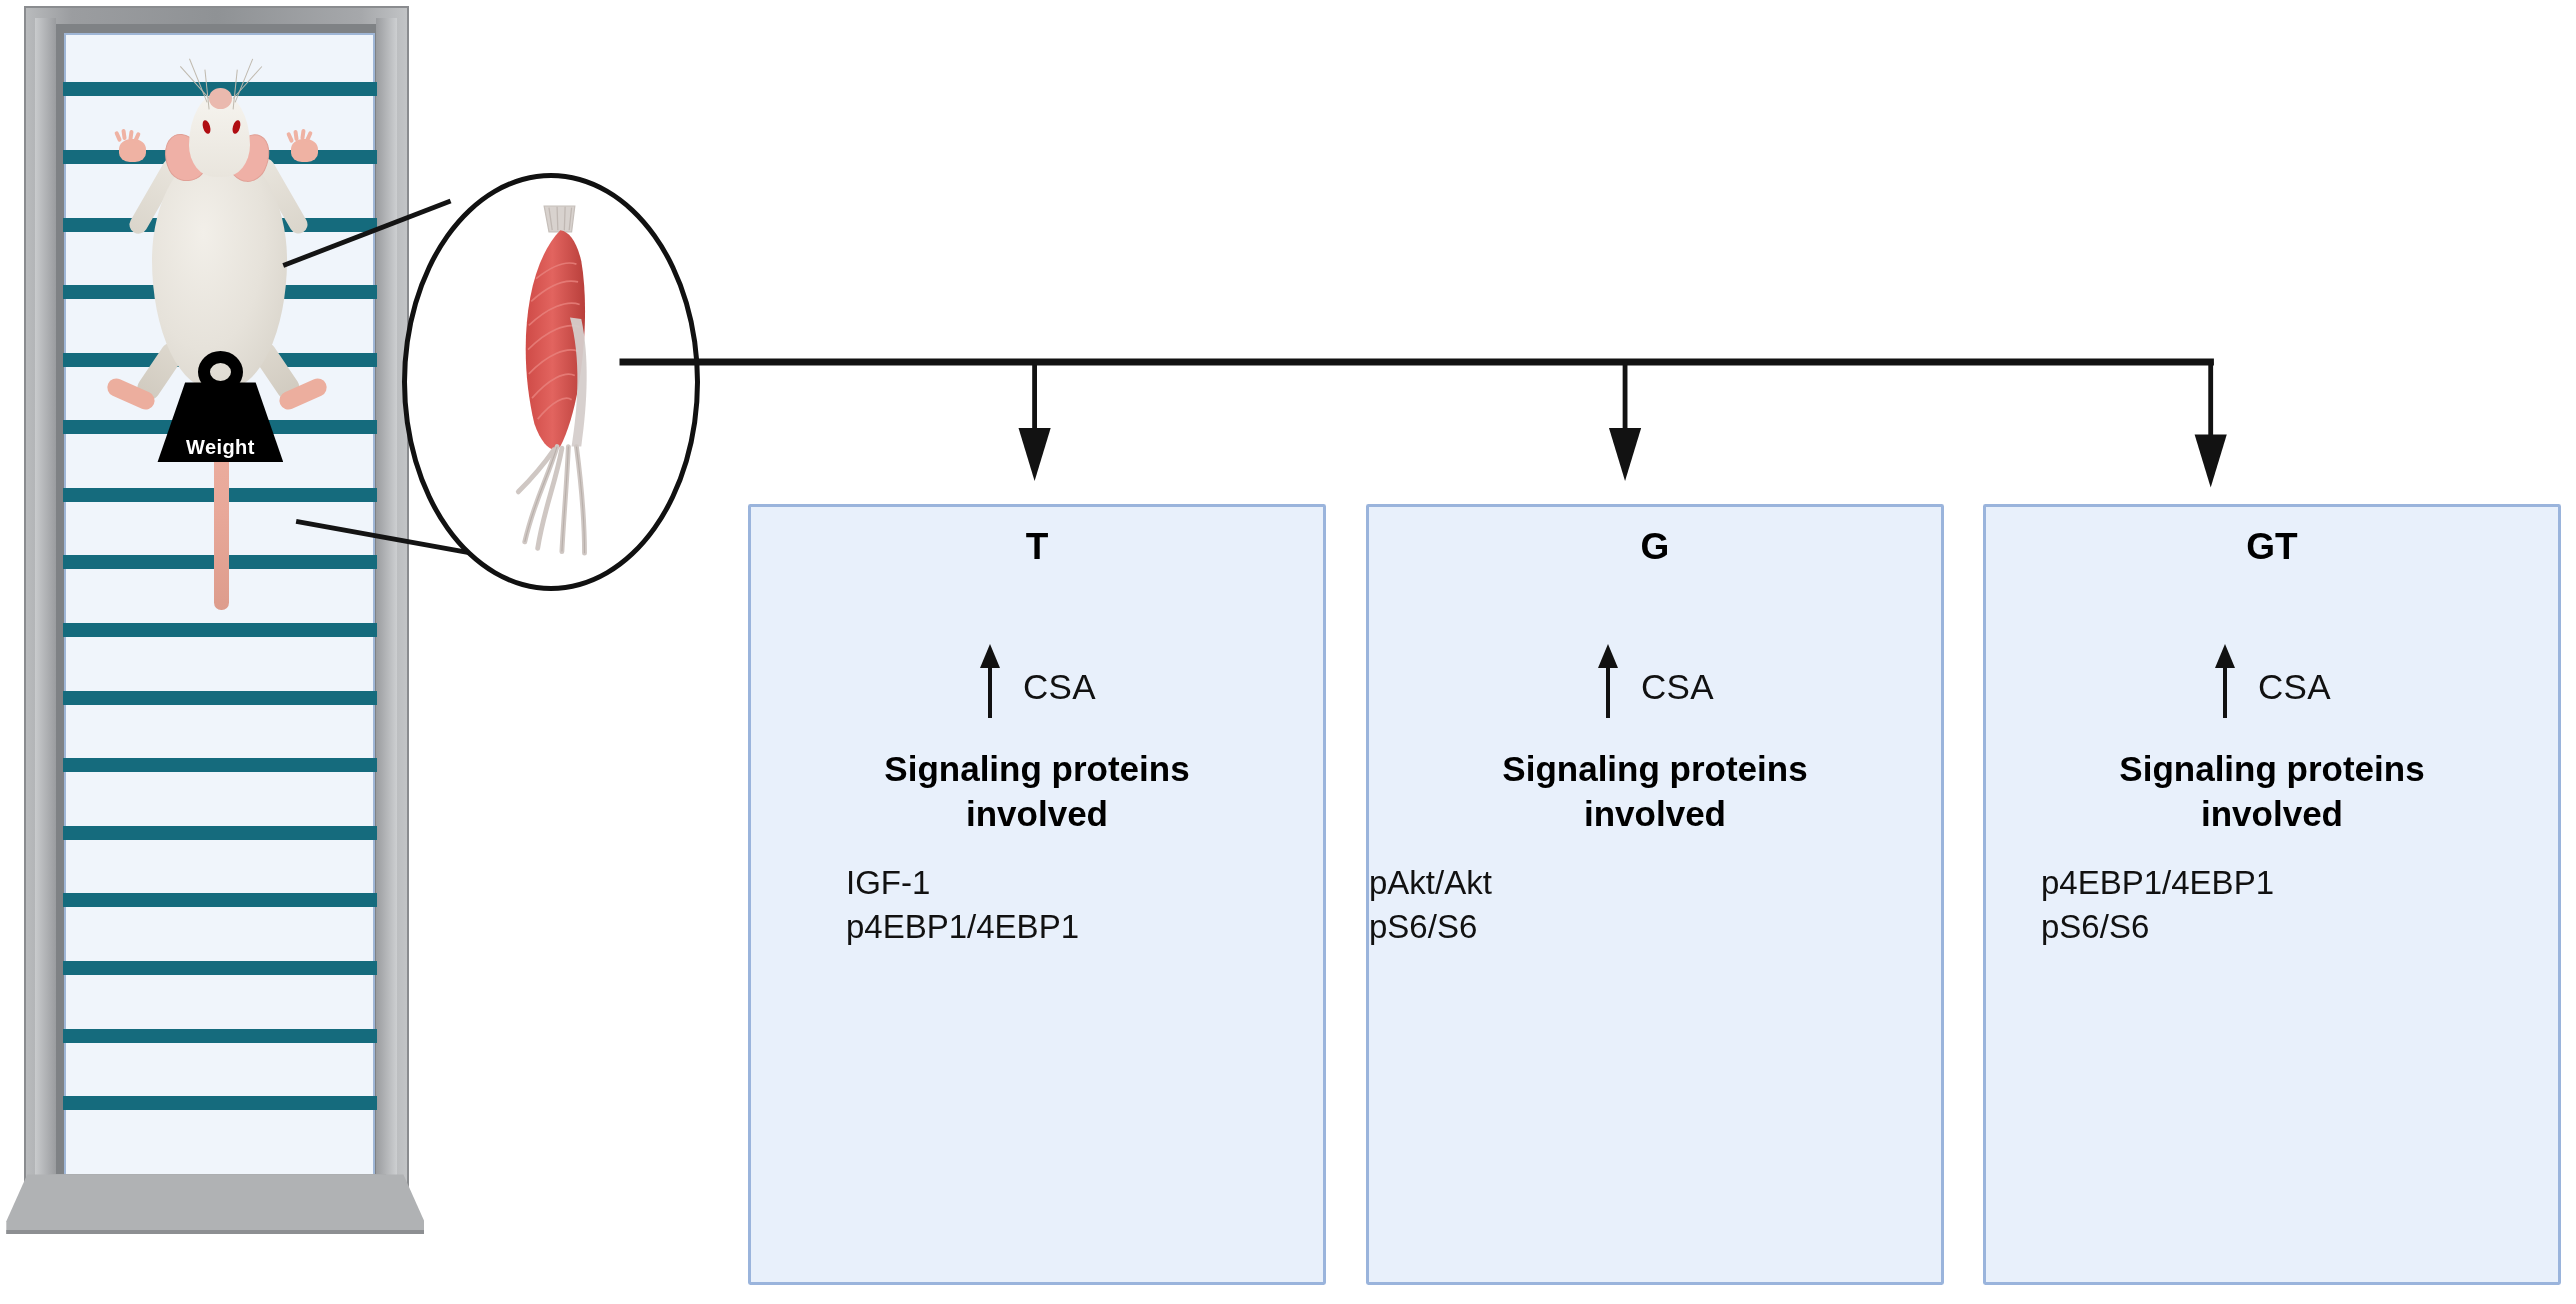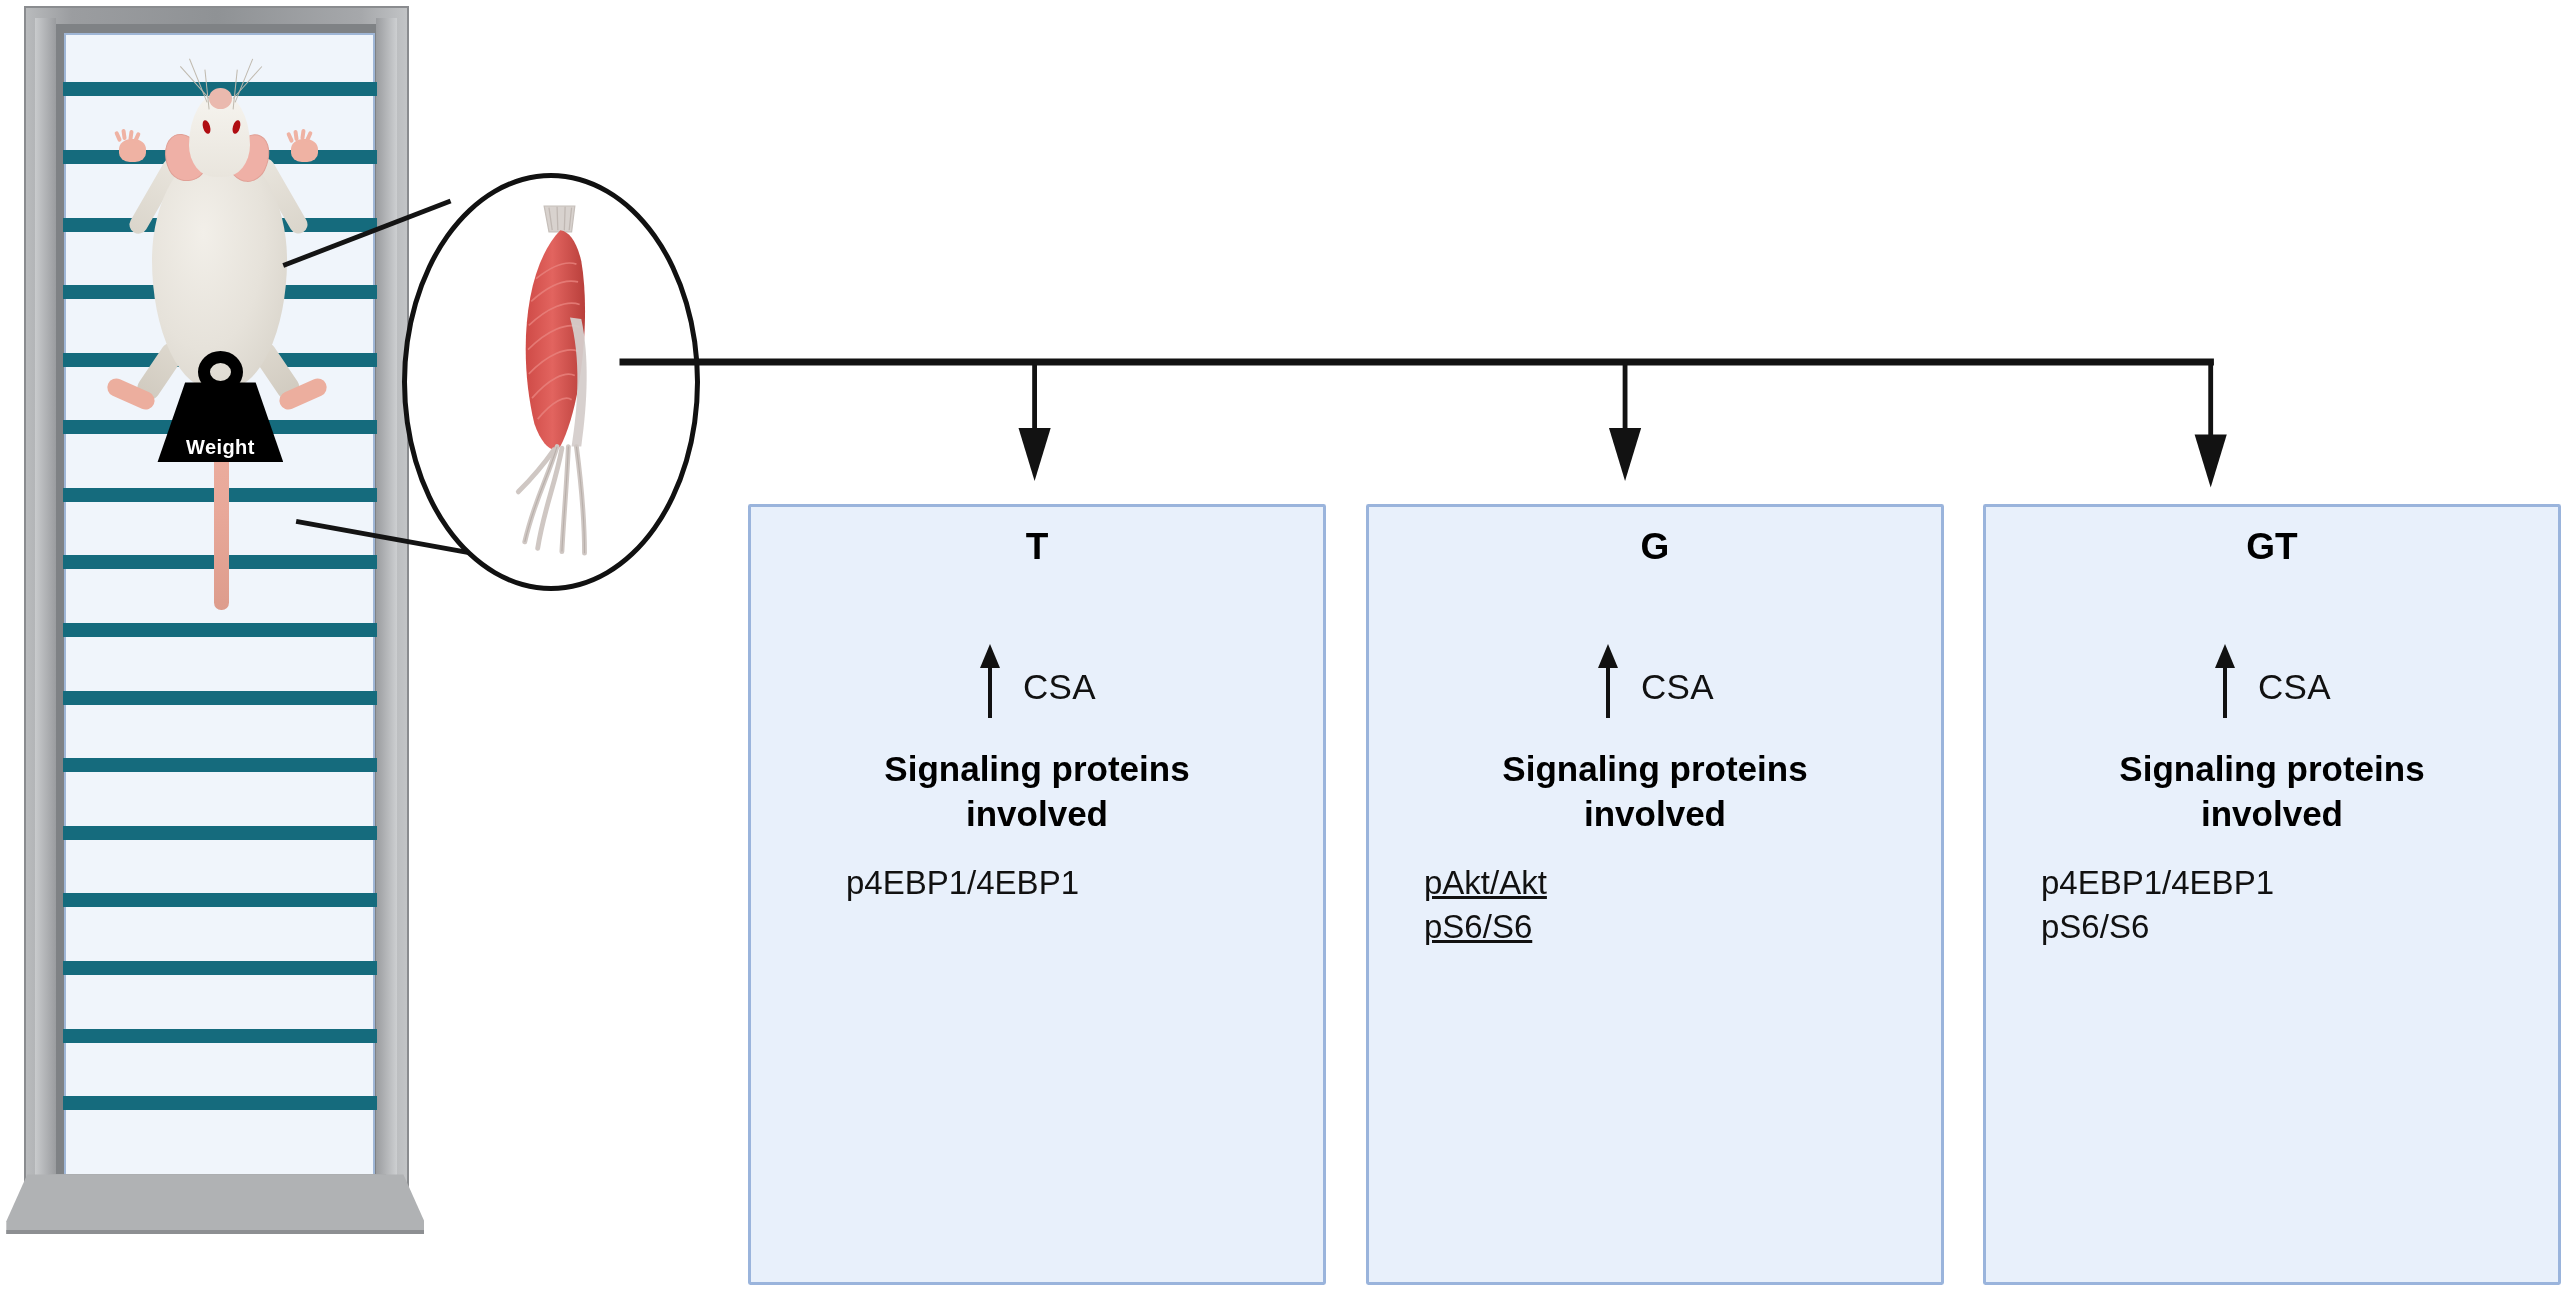--- a/index.html
+++ b/index.html
@@ -246,38 +246,39 @@
       <span class="head"></span>
         <span class="shaft"></span>
     </span>
     <span class="csa-label">CSA</span>
   </div>
   <div class="signaling-heading">
     <span>Signaling proteins</span><br>
     <span>involved</span>
   </div>
   <div class="protein-list" style="padding-left:95px;">
+      <span class="protein-item">IGF-1</span>
       <span class="protein-item">p4EBP1/4EBP1</span>
     </div>
 </div>
 
 <div class="group-box" id="box-G" style="left:1366px;width:578px;">
   <div class="box-title">G</div>
   <div class="csa-row">
     <span class="csa-arrow">
       <span class="head"></span>
         <span class="shaft"></span>
     </span>
     <span class="csa-label">CSA</span>
   </div>
   <div class="signaling-heading">
     <span>Signaling proteins</span><br>
     <span>involved</span>
   </div>
-  <div class="protein-list" style="padding-left:55px;text-decoration:underline;">
+  <div class="protein-list" style="">
       <span class="protein-item">pAkt/Akt</span>
       <span class="protein-item">pS6/S6</span>
     </div>
 </div>
 
 <div class="group-box" id="box-GT" style="left:1983px;width:578px;">
   <div class="box-title">GT</div>
   <div class="csa-row">
     <span class="csa-arrow">
       <span class="head"></span>

